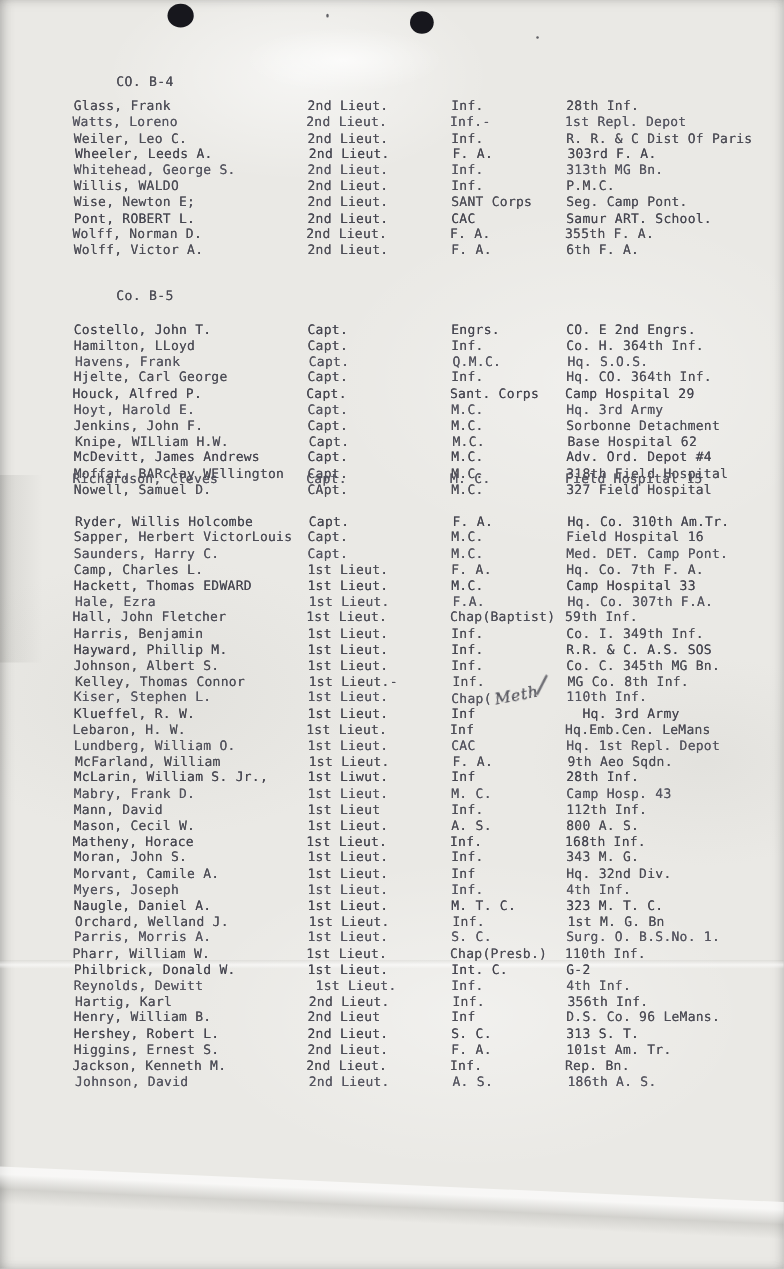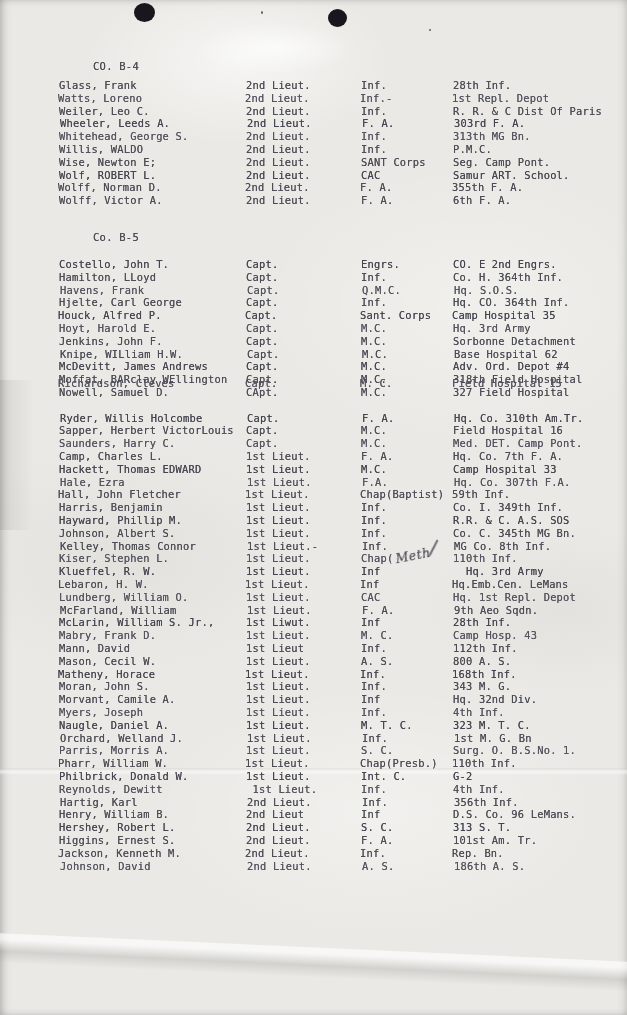--- a/index.html
+++ b/index.html
@@ -163,21 +163,21 @@
         <span class="cell branch">Inf.</span>
         <span class="cell unit">P.M.C.</span>
       </div>
       <div class="row" style="top: 155.8px; padding-left: 48px;">
         <span class="cell name">Wise, Newton E;</span>
         <span class="cell rank">2nd Lieut.</span>
         <span class="cell branch">SANT Corps</span>
         <span class="cell unit">Seg. Camp Pont.</span>
       </div>
       <div class="row" style="top: 168.6px;">
-        <span class="cell name">Wolf, ROBERT L.</span>
+        <span class="cell name">Pont, ROBERT L.</span>
         <span class="cell rank">2nd Lieut.</span>
         <span class="cell branch">CAC</span>
         <span class="cell unit">Samur ART. School.</span>
       </div>
       <div class="row" style="top: 181.4px;">
         <span class="cell name">Wolff, Norman D.</span>
         <span class="cell rank">2nd Lieut.</span>
         <span class="cell branch">F. A.</span>
         <span class="cell unit">355th F. A.</span>
       </div>
@@ -209,21 +209,21 @@
       <div class="row" style="top: 296.4px;">
         <span class="cell name">Hjelte, Carl George</span>
         <span class="cell rank">Capt.</span>
         <span class="cell branch">Inf.</span>
         <span class="cell unit">Hq. CO. 364th Inf.</span>
       </div>
       <div class="row" style="top: 309.2px;">
         <span class="cell name">Houck, Alfred P.</span>
         <span class="cell rank">Capt.</span>
         <span class="cell branch">Sant. Corps</span>
-        <span class="cell unit">Camp Hospital 35</span>
+        <span class="cell unit">Camp Hospital 29</span>
       </div>
       <div class="row" style="top: 322px;">
         <span class="cell name">Hoyt, Harold E.</span>
         <span class="cell rank">Capt.</span>
         <span class="cell branch">M.C.</span>
         <span class="cell unit">Hq. 3rd Army</span>
       </div>
       <div class="row" style="top: 334.8px;">
         <span class="cell name">Jenkins, John F.</span>
         <span class="cell rank">Capt.</span>

